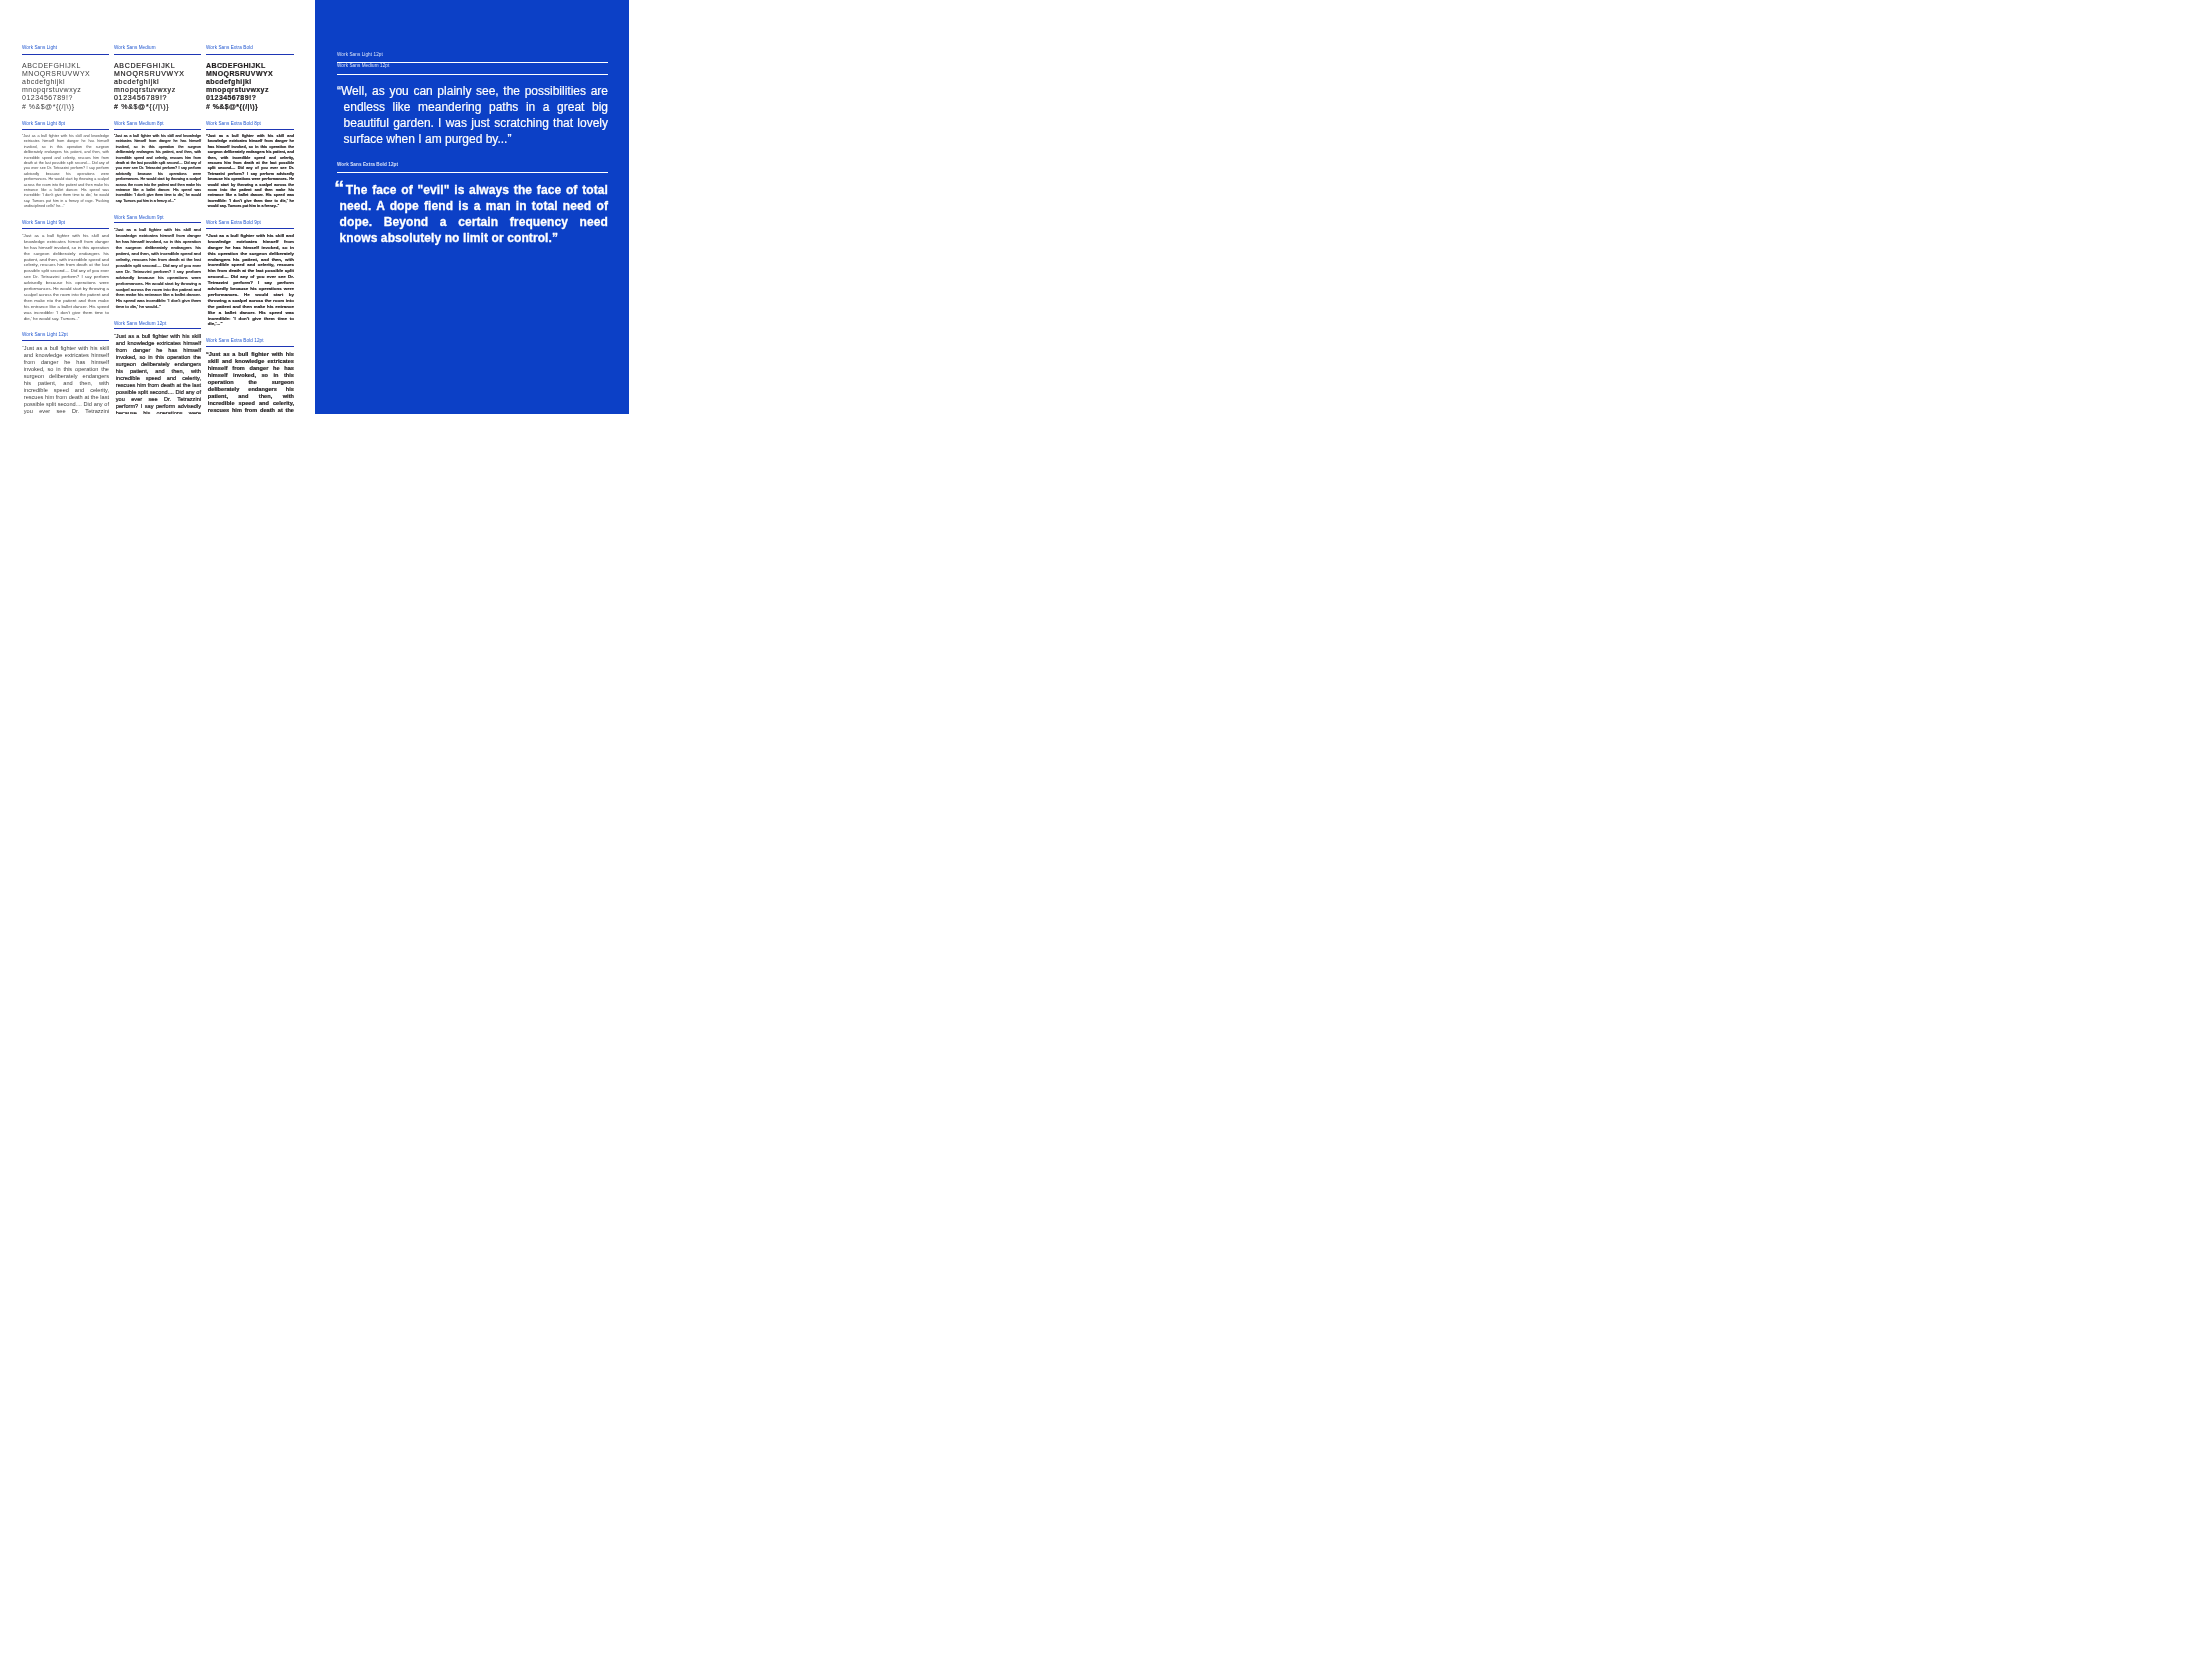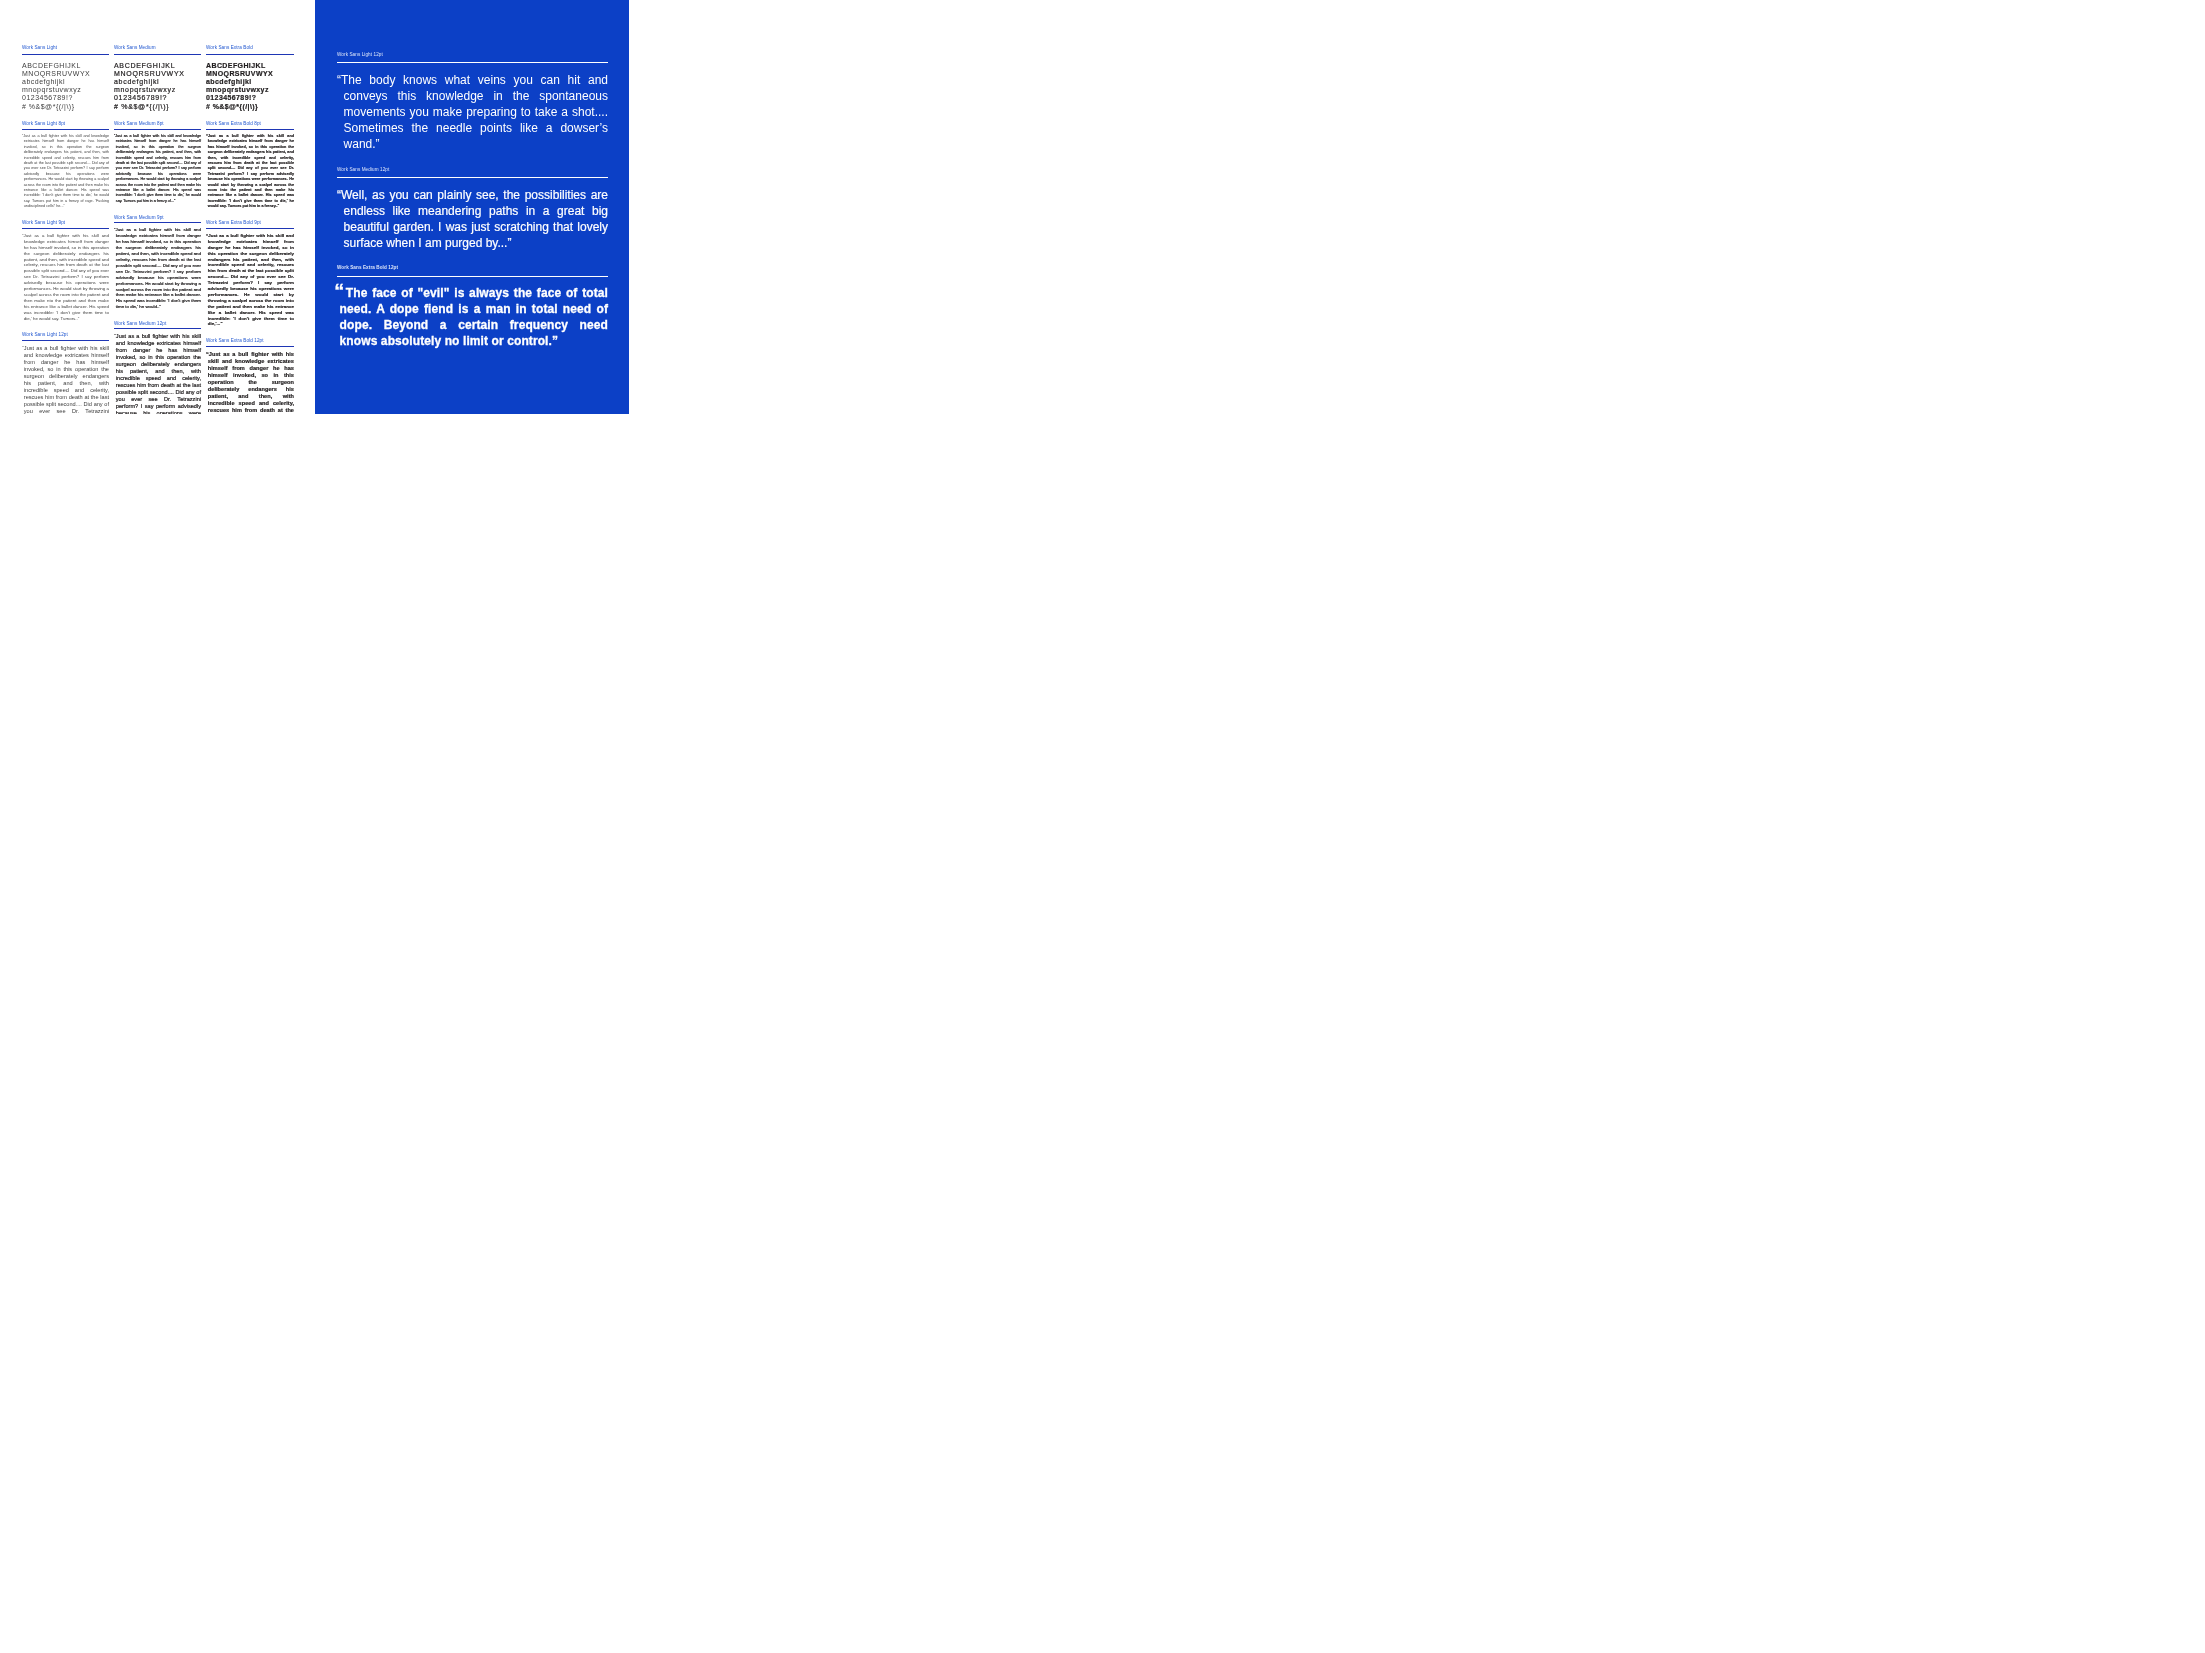--- a/index.html
+++ b/index.html
@@ -107,21 +107,20 @@
     <p class="body weight-xbold size-8">“Just as a bull fighter with his skill and knowledge extricates himself from danger he has himself invoked, so in this operation the surgeon deliberately endangers his patient, and then, with incredible speed and celerity, rescues him from death at the last possible split second.... Did any of you ever see Dr. Tetrazzini perform? I say perform advisedly because his operations were performances. He would start by throwing a scalpel across the room into the patient and then make his entrance like a ballet dancer. His speed was incredible: 'I don't give them time to die,' he would say. Tumors put him in a frenzy.."</p>
     <div class="s-label">Work Sans Extra Bold 9pt</div>
     <p class="body weight-xbold size-9">“Just as a bull fighter with his skill and knowledge extricates himself from danger he has himself invoked, so in this operation the surgeon deliberately endangers his patient, and then, with incredible speed and celerity, rescues him from death at the last possible split second.... Did any of you ever see Dr. Tetrazzini perform? I say perform advisedly because his operations were performances. He would start by throwing a scalpel across the room into the patient and then make his entrance like a ballet dancer. His speed was incredible: 'I don't give them time to die,'..."</p>
     <div class="s-label">Work Sans Extra Bold 12pt</div>
     <p class="body weight-xbold size-12">“Just as a bull fighter with his skill and knowledge extricates himself from danger he has himself invoked, so in this operation the surgeon deliberately endangers his patient, and then, with incredible speed and celerity, rescues him from death at the last possible split second.... Did any of you ever see Dr. Tetrazzini perform? I say perform advisedly because his operations were..."</p>
   </div>
 
   <div class="panel">
     <div>
       <div class="p-label">Work Sans Light 12pt</div>
-      <p class="quote q-light">“The body knows what veins you can hit and conveys this knowledge in the spontaneous movements you make preparing to take a shot.... Sometimes the needle points like a dowser’s wand.”</p>
     </div>
     <div>
       <div class="p-label">Work Sans Medium 12pt</div>
       <p class="quote q-medium">“Well, as you can plainly see, the possibilities are endless like meandering paths in a great big beautiful garden. I was just scratching that lovely surface when I am purged by...”</p>
     </div>
     <div>
       <div class="p-label xb">Work Sans Extra Bold 12pt</div>
       <p class="quote q-xbold"><span class="bigmark">“</span><span>The face of "evil" is always the face of total need. A dope fiend is a man in total need of dope. Beyond a certain frequency need knows absolutely no limit or control.”</span></p>
     </div>
   </div>

